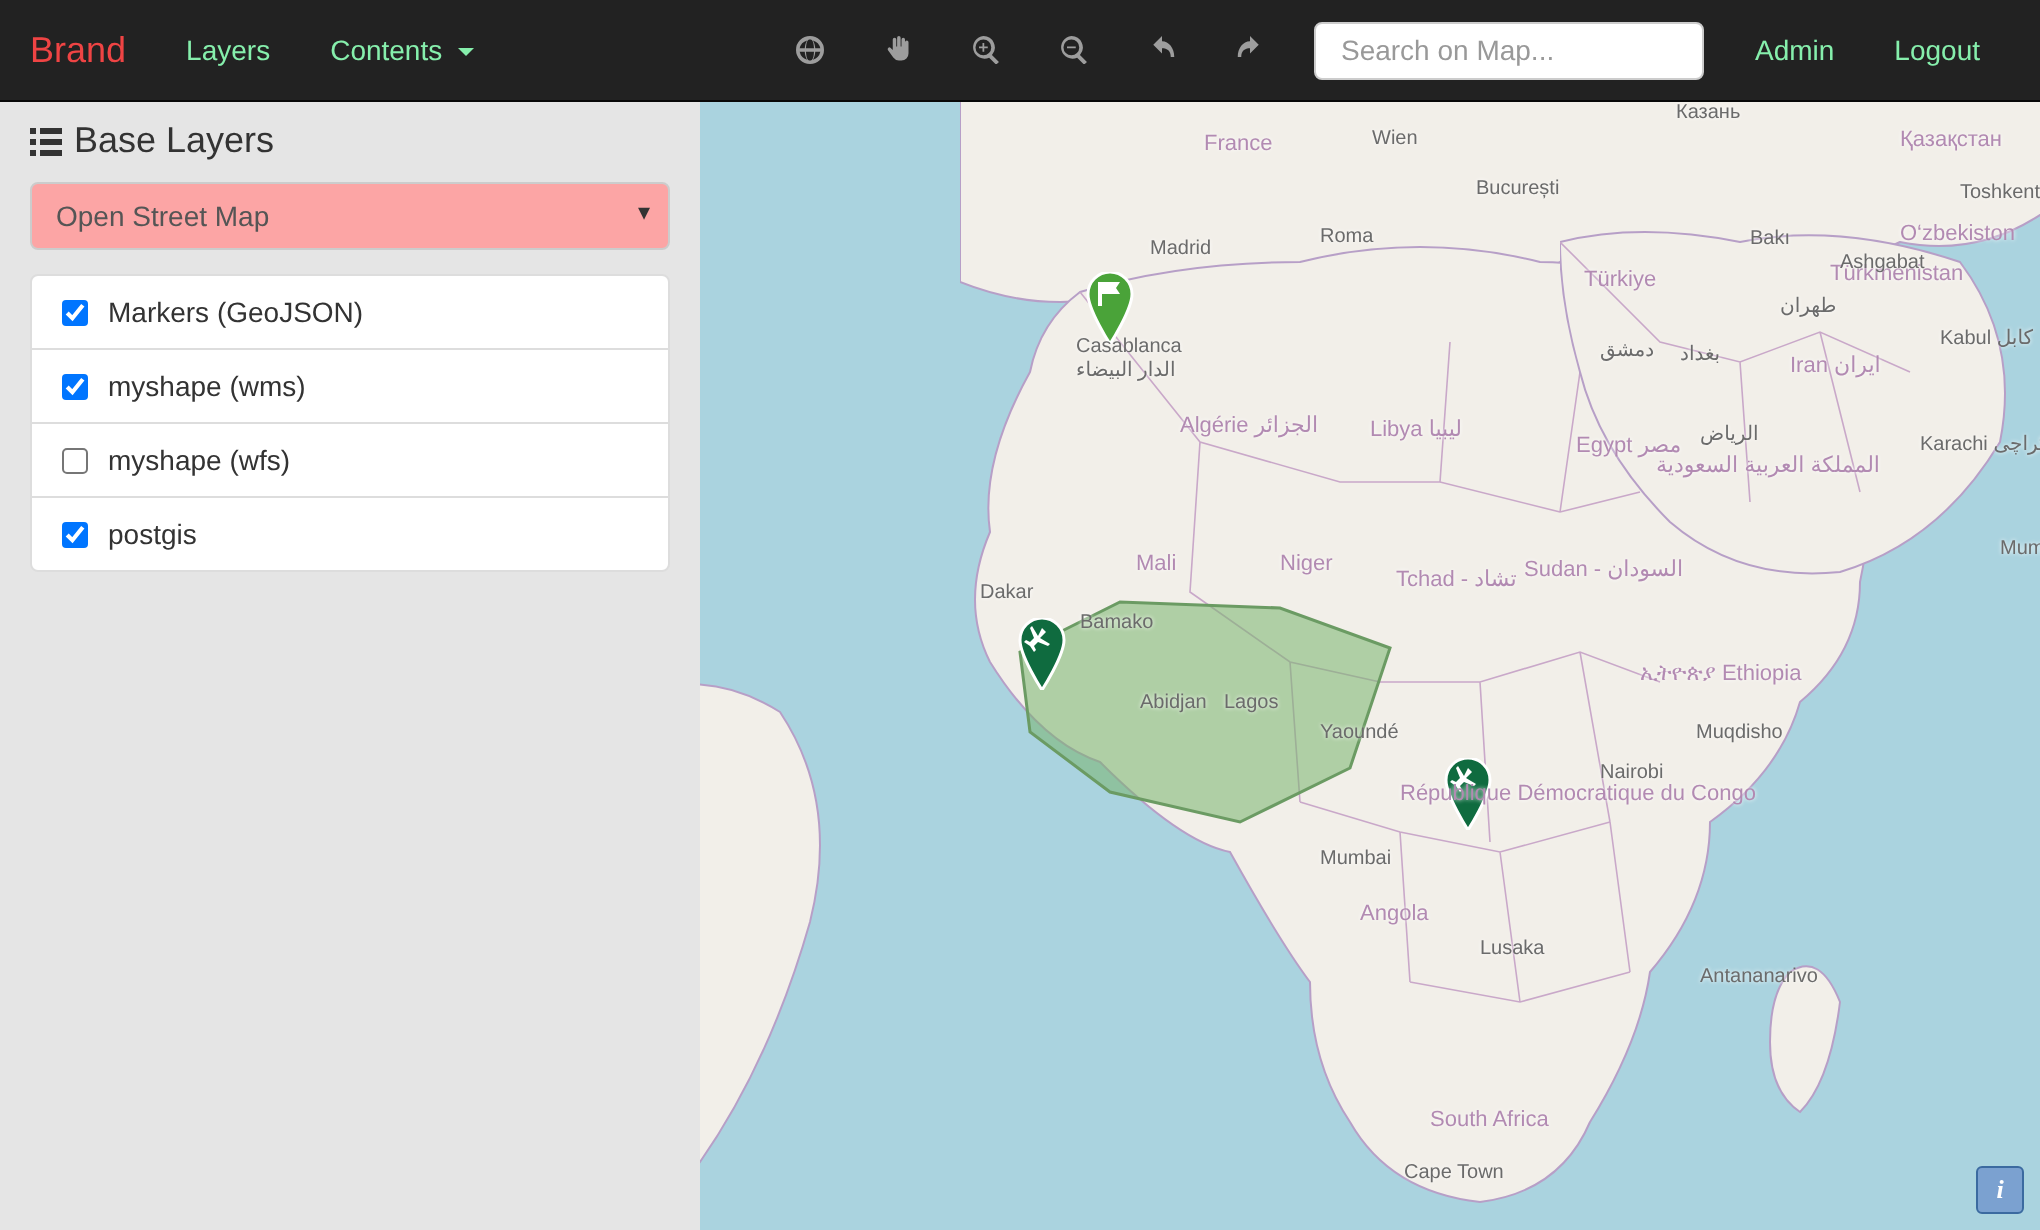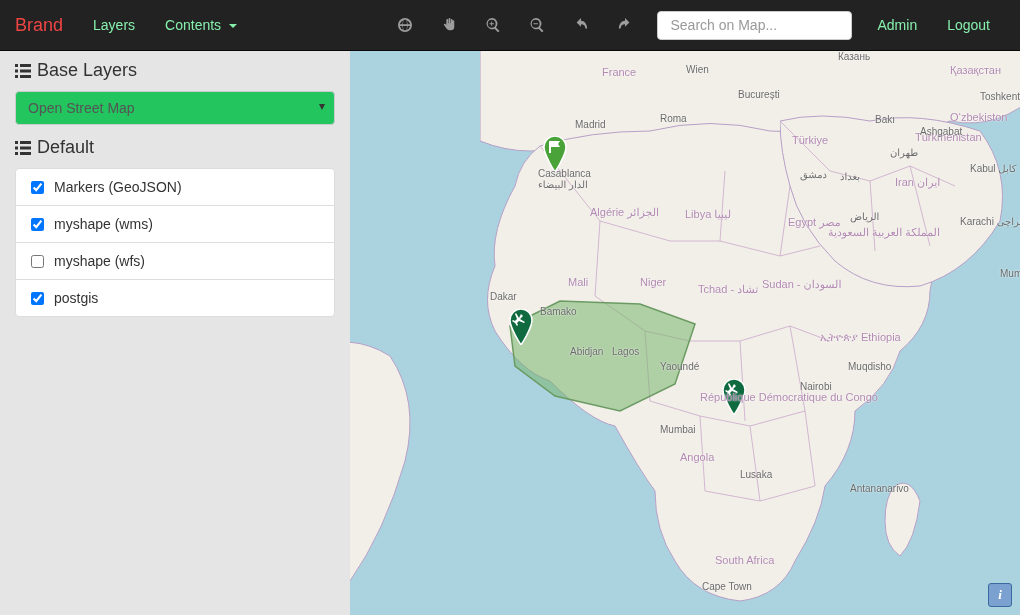--- a/index.html
+++ b/index.html
@@ -32,21 +32,21 @@
   
   .section-header {
     font-size: 18px; font-weight: 500; color: #333;
     display: flex; align-items: center; gap: 6px; margin: 4px 0 10px 0;
   }
   .section-header svg { width: 16px; height: 14px; fill: #333; }
 
   .select-wrap { position: relative; margin-bottom: 12px; }
   .base-select {
     width: 100%; height: 34px; border: 1px solid #ccc; border-radius: 4px;
-    background: #22c55e; padding: 6px 24px 6px 12px; font-size: 14px; color: #555;
+    background: #fca5a5; padding: 6px 24px 6px 12px; font-size: 14px; color: #555;
     appearance: none; -webkit-appearance: none;
   }
   .select-wrap::after {
     content: "▾"; position: absolute; right: 10px; top: 8px; color: #333; pointer-events: none; font-size: 12px;
   }
 
   .layer-list { border: 1px solid #ddd; border-radius: 4px; background: #fff; }
   .layer-item {
     padding: 10px 15px; display: flex; align-items: center; gap: 10px;
     border-top: 1px solid #ddd; font-size: 14px; color: #333;
@@ -162,26 +162,20 @@
         </svg>
       <span>Base Layers</span>
     </div>
 
     <div class="select-wrap">
       <select class="base-select">
         <option>Open Street Map</option>
       </select>
     </div>
 
-    <div class="section-header">
-      <svg viewBox="0 0 16 14">
-          <path d="M0 0h3v3H0zM5 0h11v3H5zM0 5.5h3v3H0zM5 5.5h11v3H5zM0 11h3v3H0zM5 11h11v3H5z"></path>
-        </svg>
-      <span>Default</span>
-    </div>
 
     <div class="layer-list">
       <label class="layer-item">
         <input type="checkbox" checked="" style="">
         <span>Markers (GeoJSON)</span>
       </label>
       <label class="layer-item">
         <input type="checkbox" checked="" style="">
         <span>myshape (wms)</span>
       </label>

